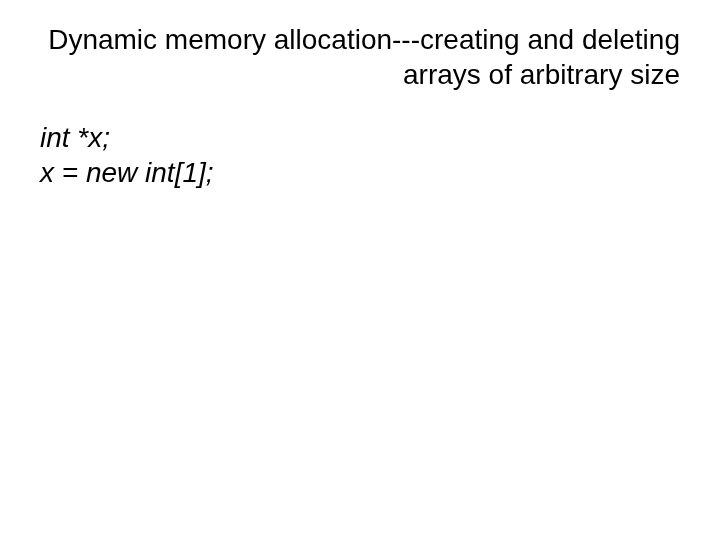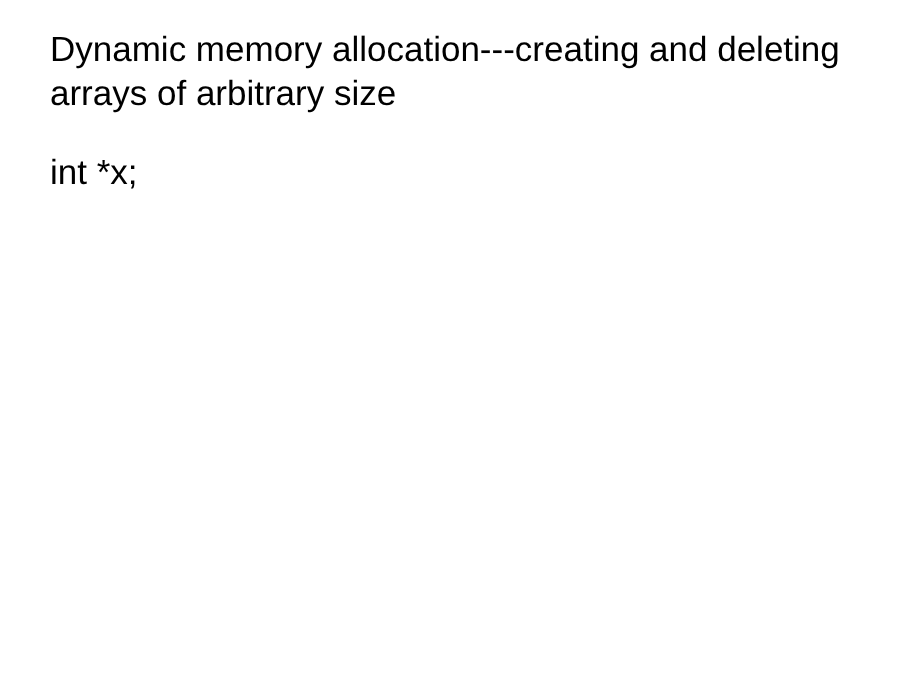--- a/index.html
+++ b/index.html
@@ -13,33 +13,35 @@
   }
   .slide {
     width: 720px;
     height: 540px;
     box-sizing: border-box;
     padding: 22px 40px 0 40px;
   }
   .title {
     font-size: 28px;
     line-height: 1.25;
-    text-align: left;
+    text-align: right;
     margin: 0 auto 28px auto;
   }
   .body {
     font-size: 28px;
     line-height: 1.25;
     text-align: left;
   }
   .body p {
     margin: 0;
+    font-style: italic;
   }
 </style>
 </head>
 <body>
 
 <div class="slide">
   <div class="title">Dynamic memory allocation---creating and deleting arrays of arbitrary size</div>
   <div class="body">
     <p>int *x;</p>
+    <p>x = new int[1];</p>
   </div>
 </div>
 
 </body></html>

